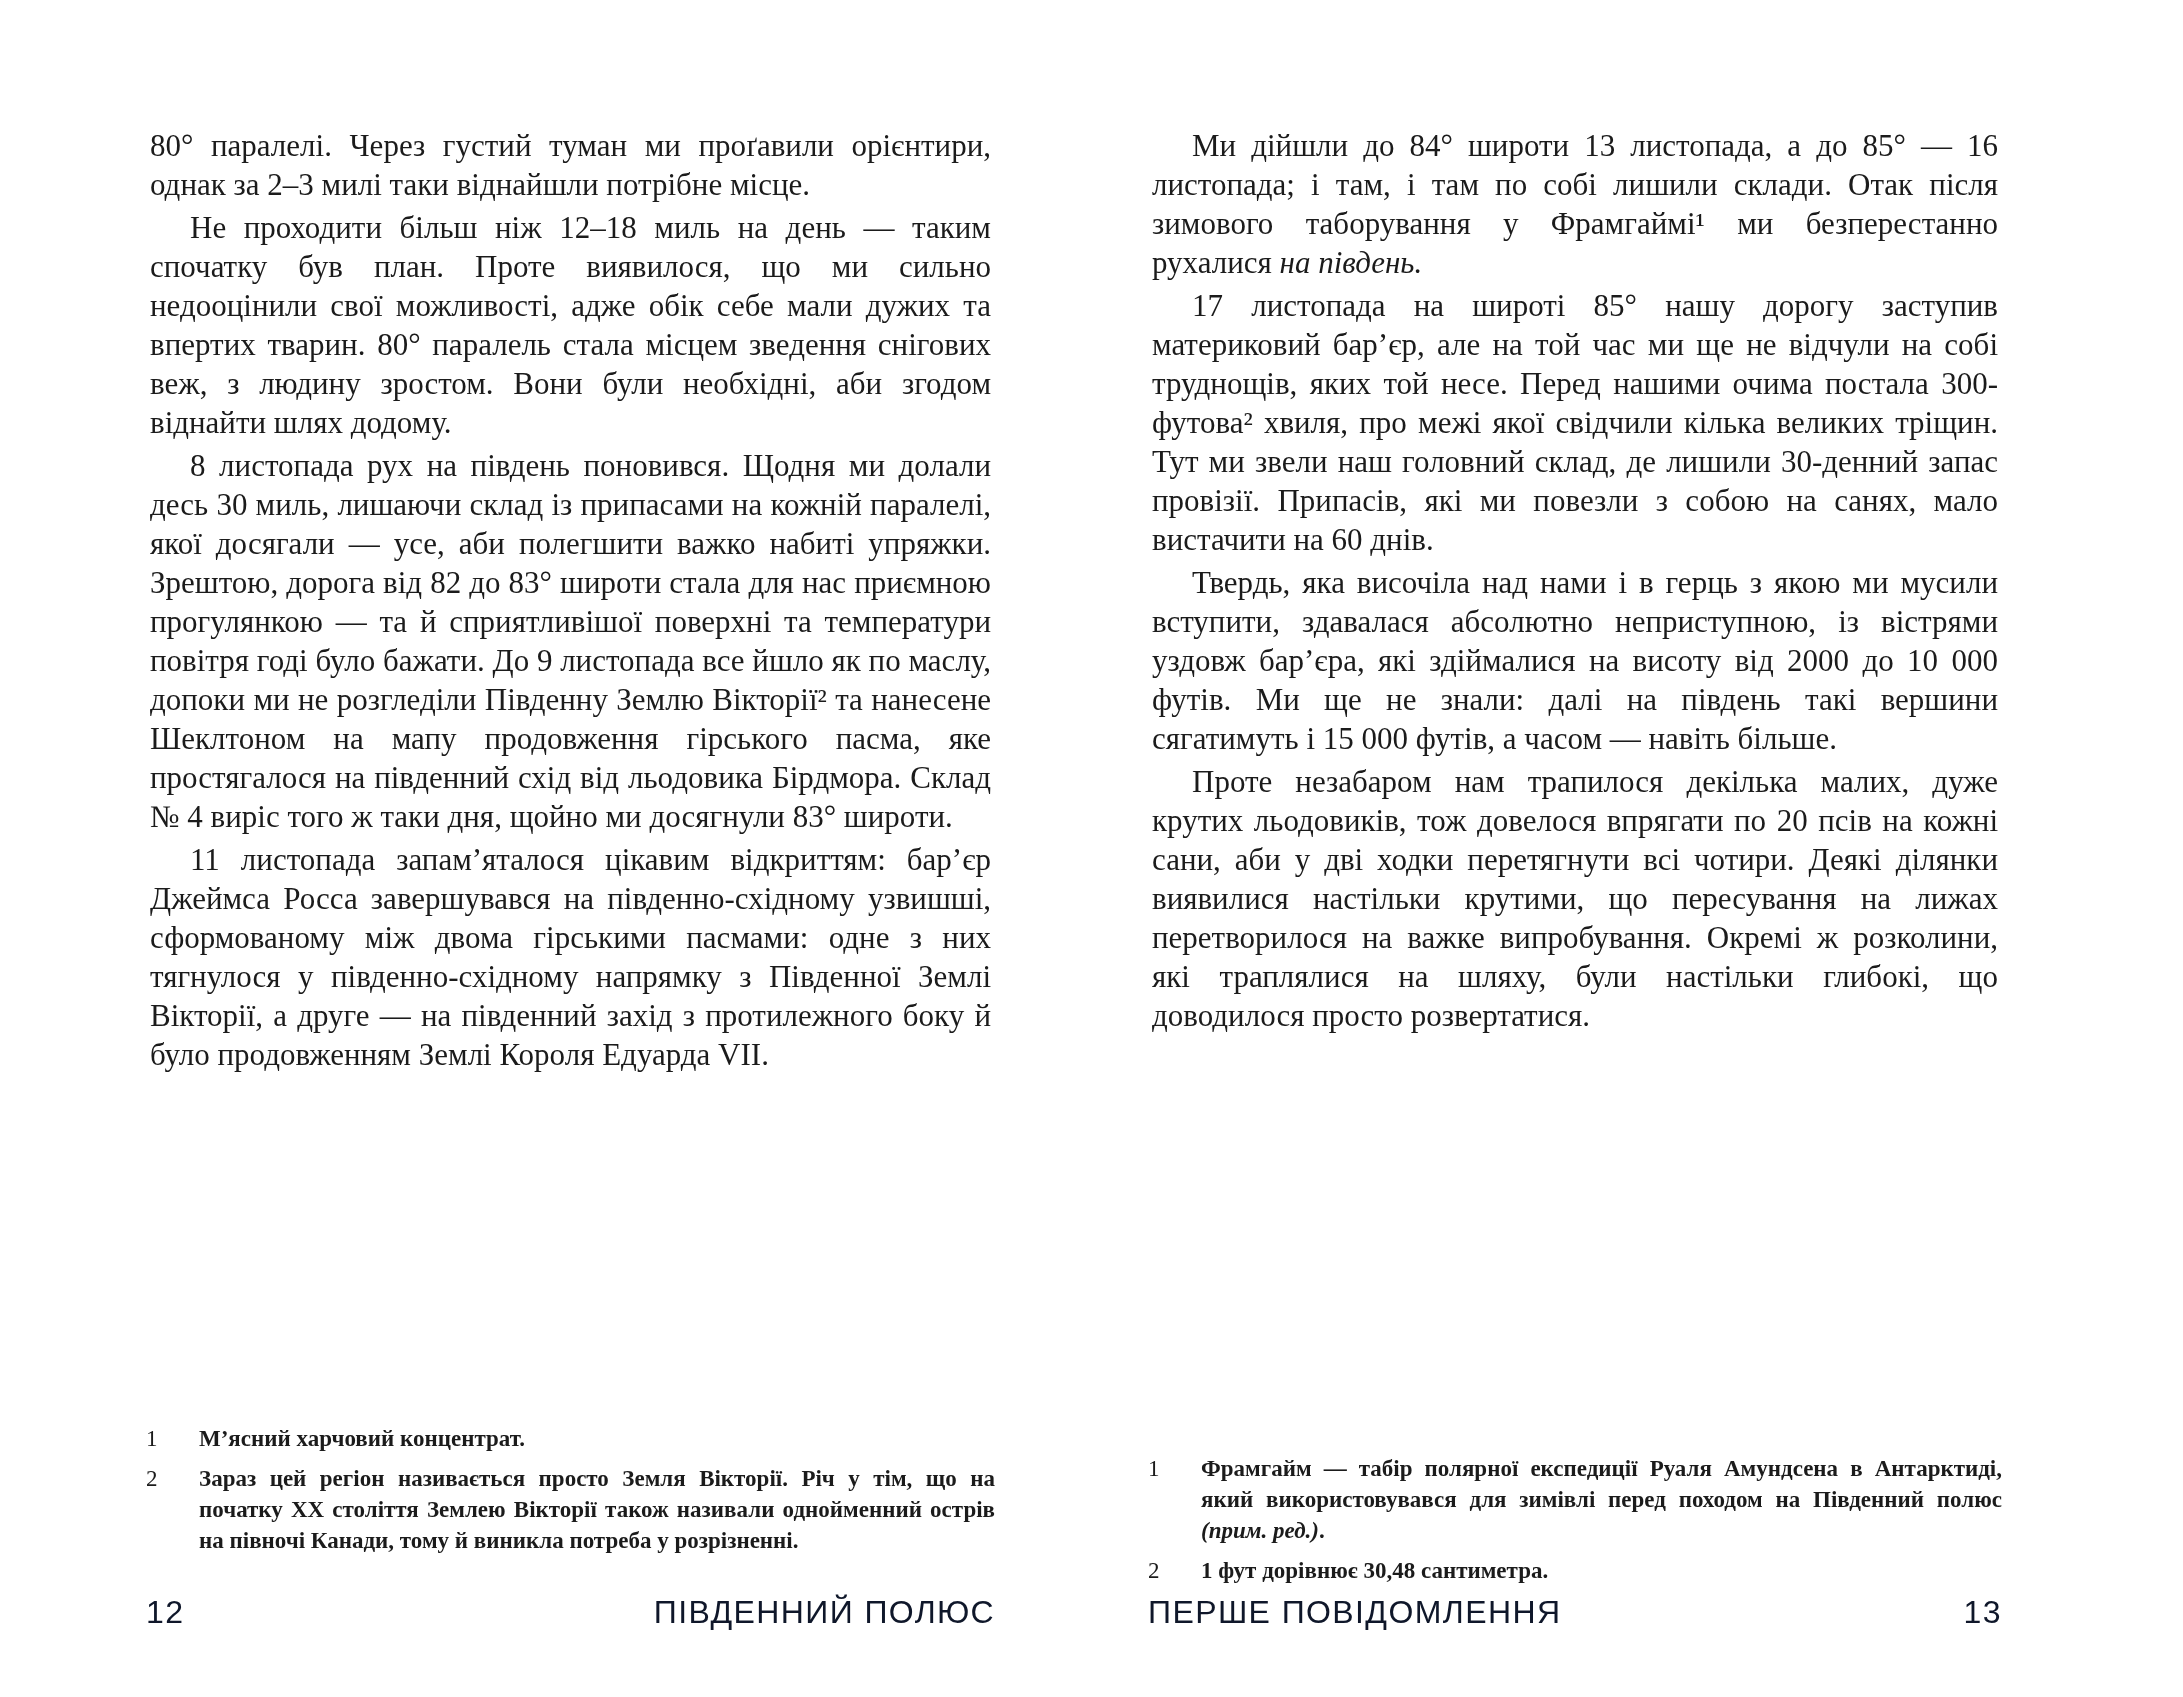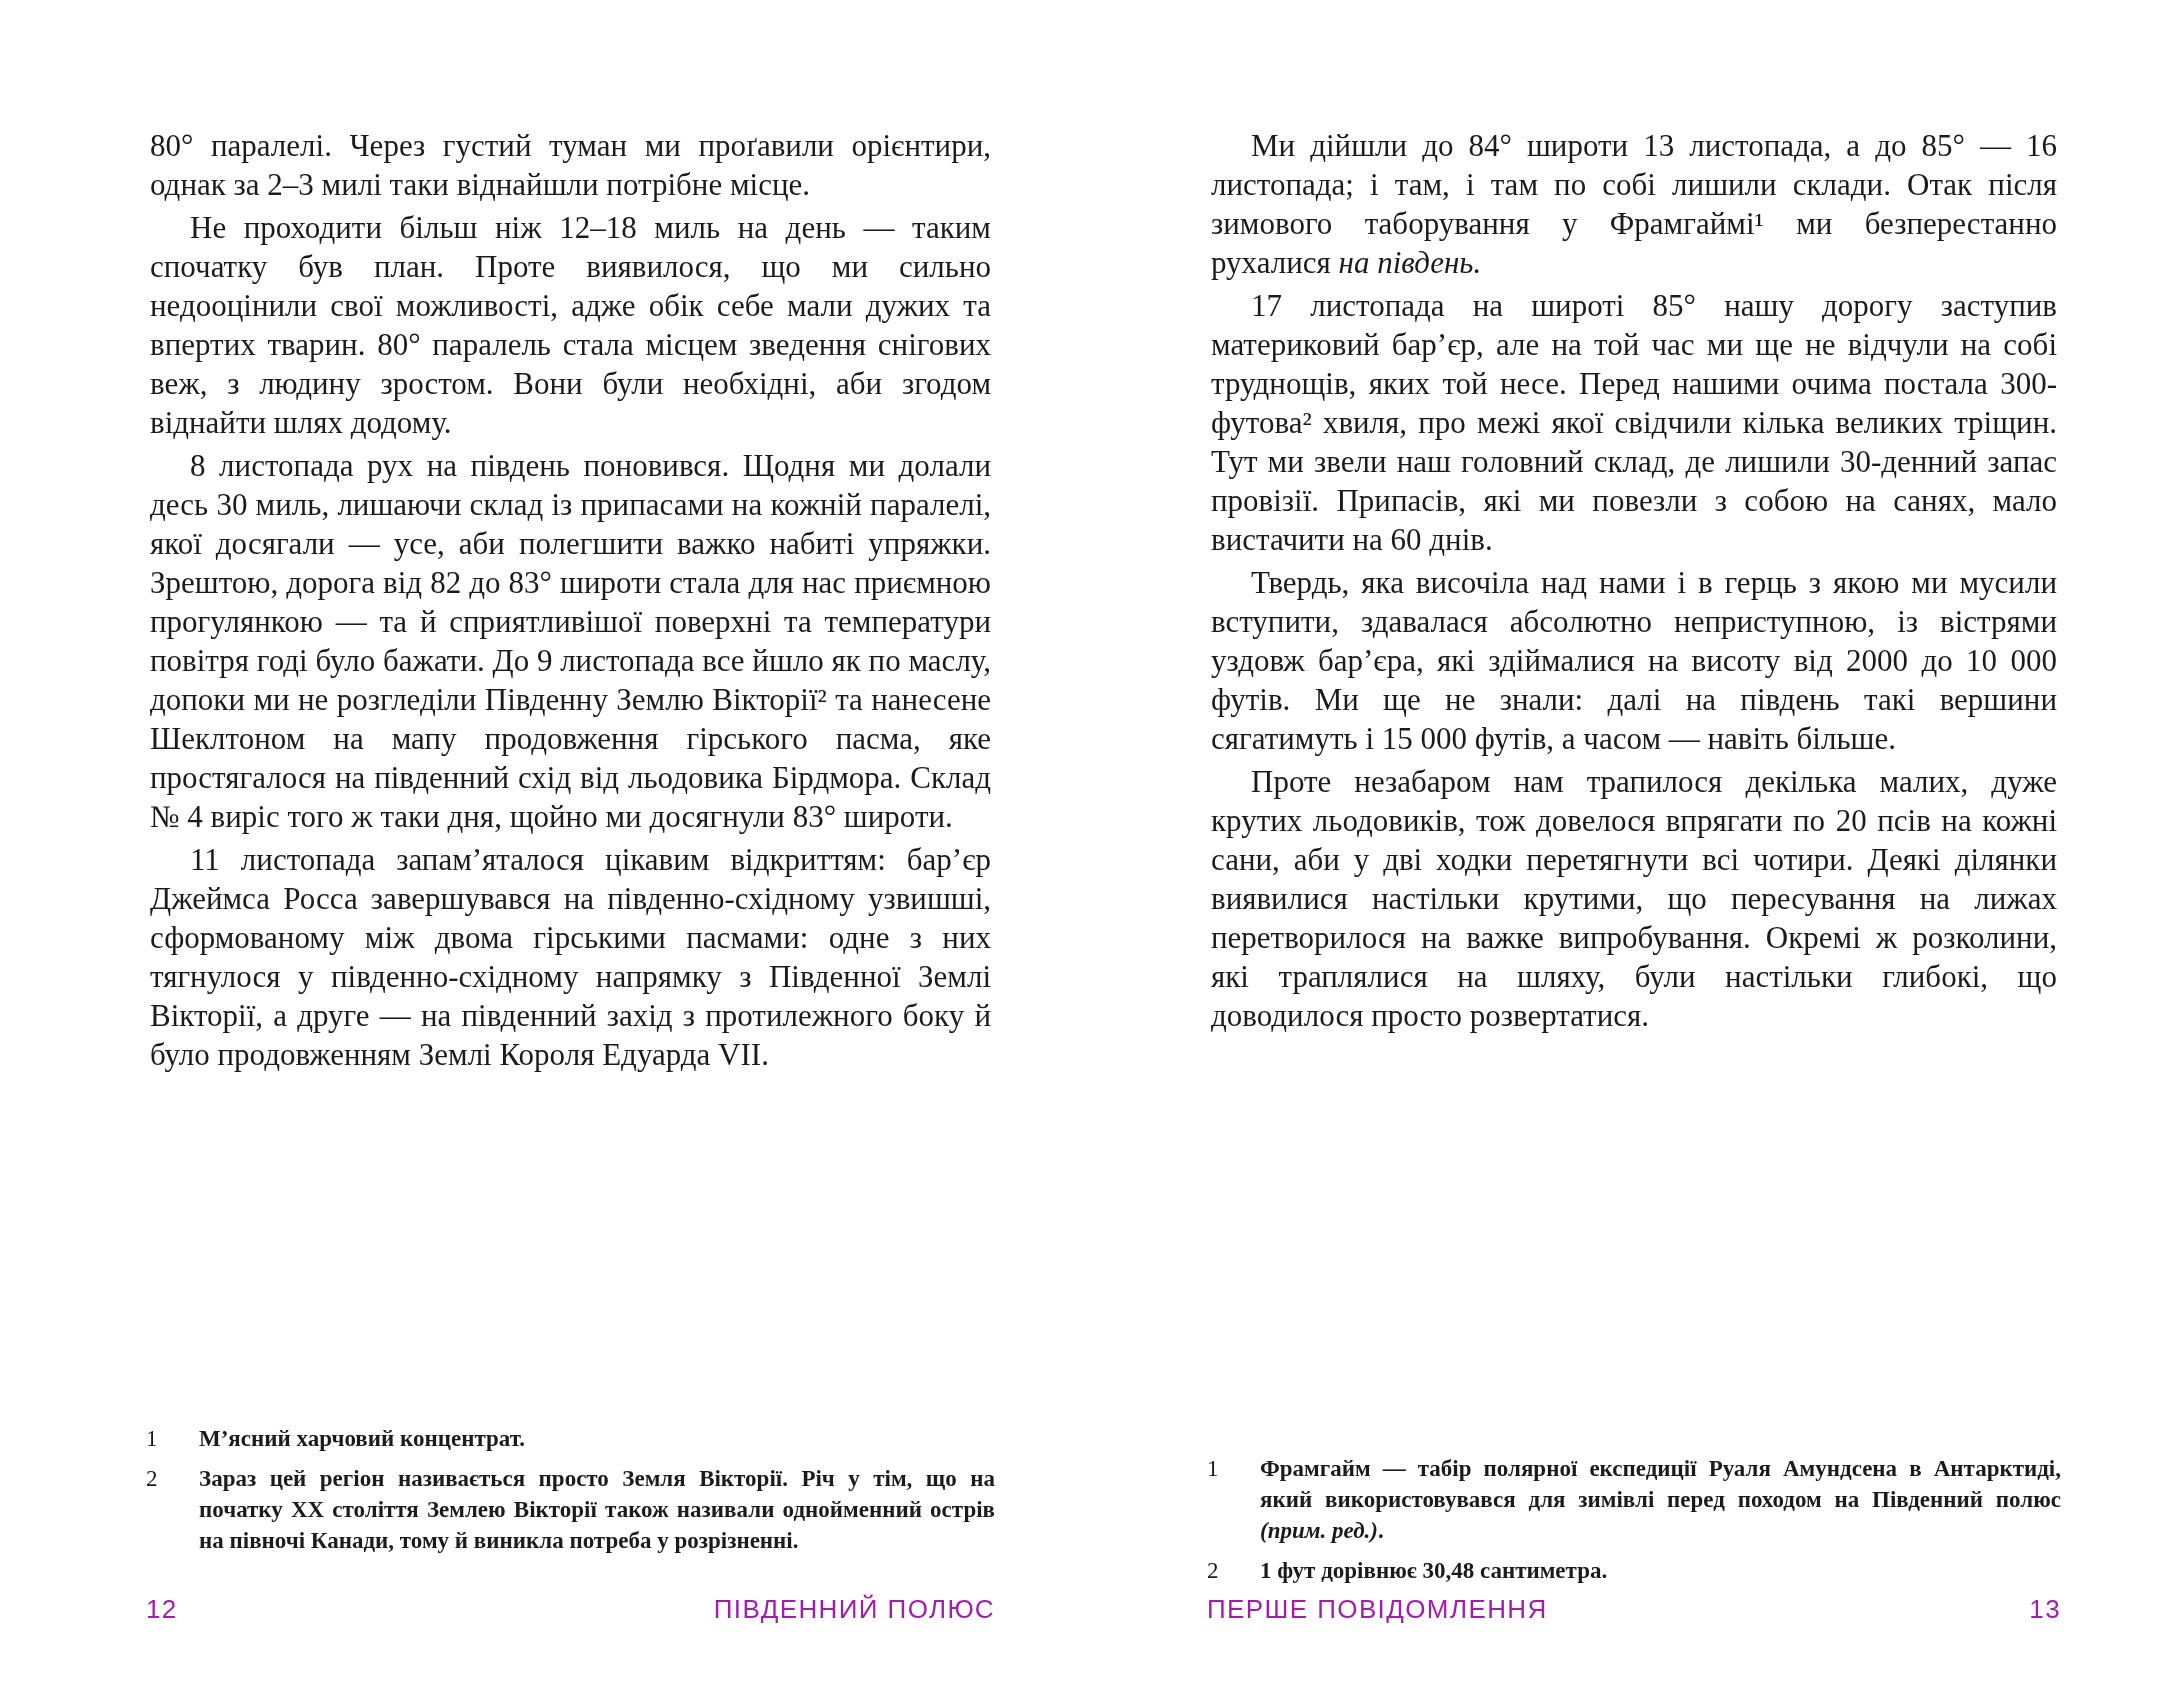--- a/index.html
+++ b/index.html
@@ -15,21 +15,21 @@
     position: absolute;
     inset: 0;
     background: #ffffff;
   }
   .page {
     position: absolute;
     top: 0;
     height: 1698px;
   }
   .page.left  { left: 146px;  width: 849px; }
-  .page.right { left: 1207px; width: 854px; }
+  .page.right { left: 1148px; width: 854px; }
 
   .body-text {
     position: absolute;
     top: 122px;
     left: 0;
     right: 0;
   }
   .body-text p {
     margin: 4px;
     font-size: 31px;
@@ -60,23 +60,23 @@
 
   .running-footer {
     position: absolute;
     top: 1594px;
     left: 0;
     right: 0;
     display: flex;
     justify-content: space-between;
     align-items: flex-start;
     font-family: "Liberation Sans", "DejaVu Sans", sans-serif;
-    font-size: 26px;
+    font-size: 32px;
     letter-spacing: 1.4px;
-    color: #a21caf;
+    color: #0f172a;
     font-weight: 400;
   }
   .running-title { text-transform: uppercase; }
 </style>
 </head>
 <body>
 
 <div class="spread">
 
   <section class="page left">

